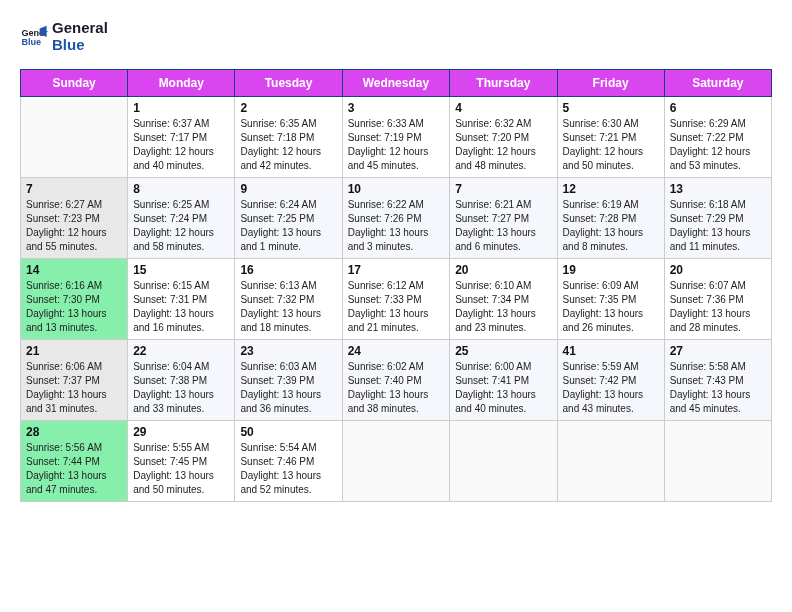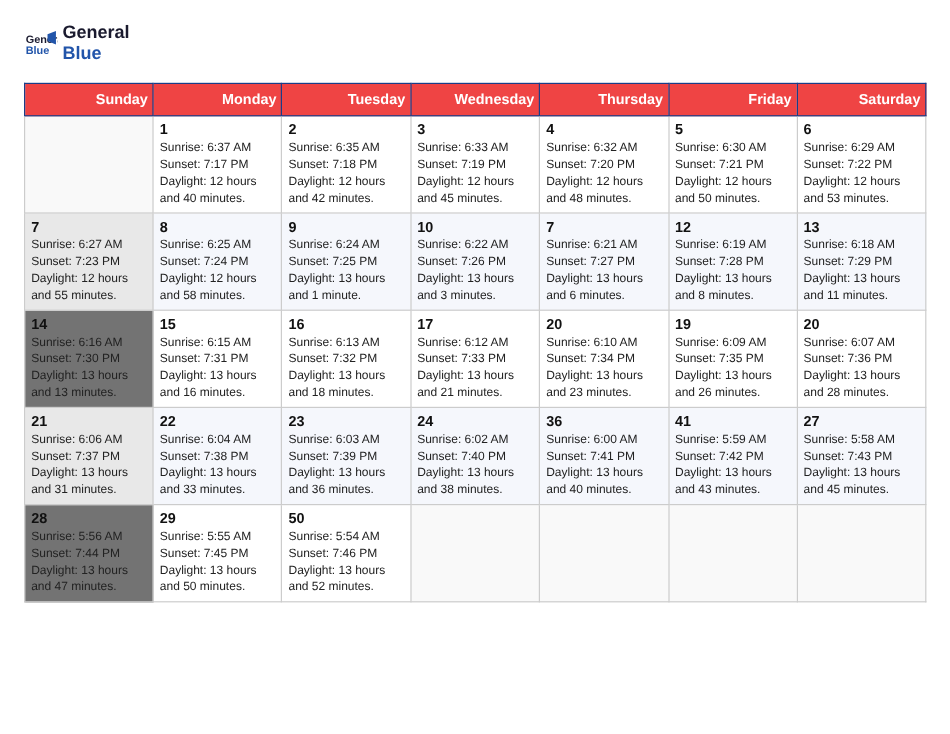--- a/index.html
+++ b/index.html
@@ -37,41 +37,41 @@
     .location {
       font-size: 14px;
       color: #444;
     }
     .calendar-table {
       width: 100%;
       border-collapse: collapse;
       font-size: 11px;
     }
     .calendar-table thead tr th {
-      background-color: #ef4444;
+      background-color: #d946ef;
       color: #fff;
       padding: 6px 4px;
       font-size: 12px;
       font-weight: bold;
       border: 1px solid #1a3d88;
-      text-align: right;
+      text-align: center;
     }
     .calendar-table tbody tr td {
       border: 1px solid #ccc;
       padding: 4px 5px;
       vertical-align: top;
       width: 108px;
       min-height: 80px;
       background: #fff;
     }
     .calendar-table tbody tr:nth-child(even) td {
       background: #f5f7fc;
     }
     .calendar-table tbody tr td:first-child {
-      background: #737373;
+      background: #86efac;
     }
     .calendar-table tbody tr:nth-child(even) td:first-child {
       background: #e8e8e8;
     }
     .day-number {
       font-weight: bold;
       font-size: 12px;
       margin-bottom: 2px;
       color: #111;
     }
@@ -216,21 +216,21 @@
         </td>
         <td>
           <div class="day-number">23</div>
           <div class="day-info">Sunrise: 6:03 AM<br>Sunset: 7:39 PM<br>Daylight: 13 hours and 36 minutes.</div>
         </td>
         <td>
           <div class="day-number">24</div>
           <div class="day-info">Sunrise: 6:02 AM<br>Sunset: 7:40 PM<br>Daylight: 13 hours and 38 minutes.</div>
         </td>
         <td>
-          <div class="day-number">36</div>
+          <div class="day-number">25</div>
           <div class="day-info">Sunrise: 6:00 AM<br>Sunset: 7:41 PM<br>Daylight: 13 hours and 40 minutes.</div>
         </td>
         <td>
           <div class="day-number">41</div>
           <div class="day-info">Sunrise: 5:59 AM<br>Sunset: 7:42 PM<br>Daylight: 13 hours and 43 minutes.</div>
         </td>
         <td>
           <div class="day-number">27</div>
           <div class="day-info">Sunrise: 5:58 AM<br>Sunset: 7:43 PM<br>Daylight: 13 hours and 45 minutes.</div>
         </td>

